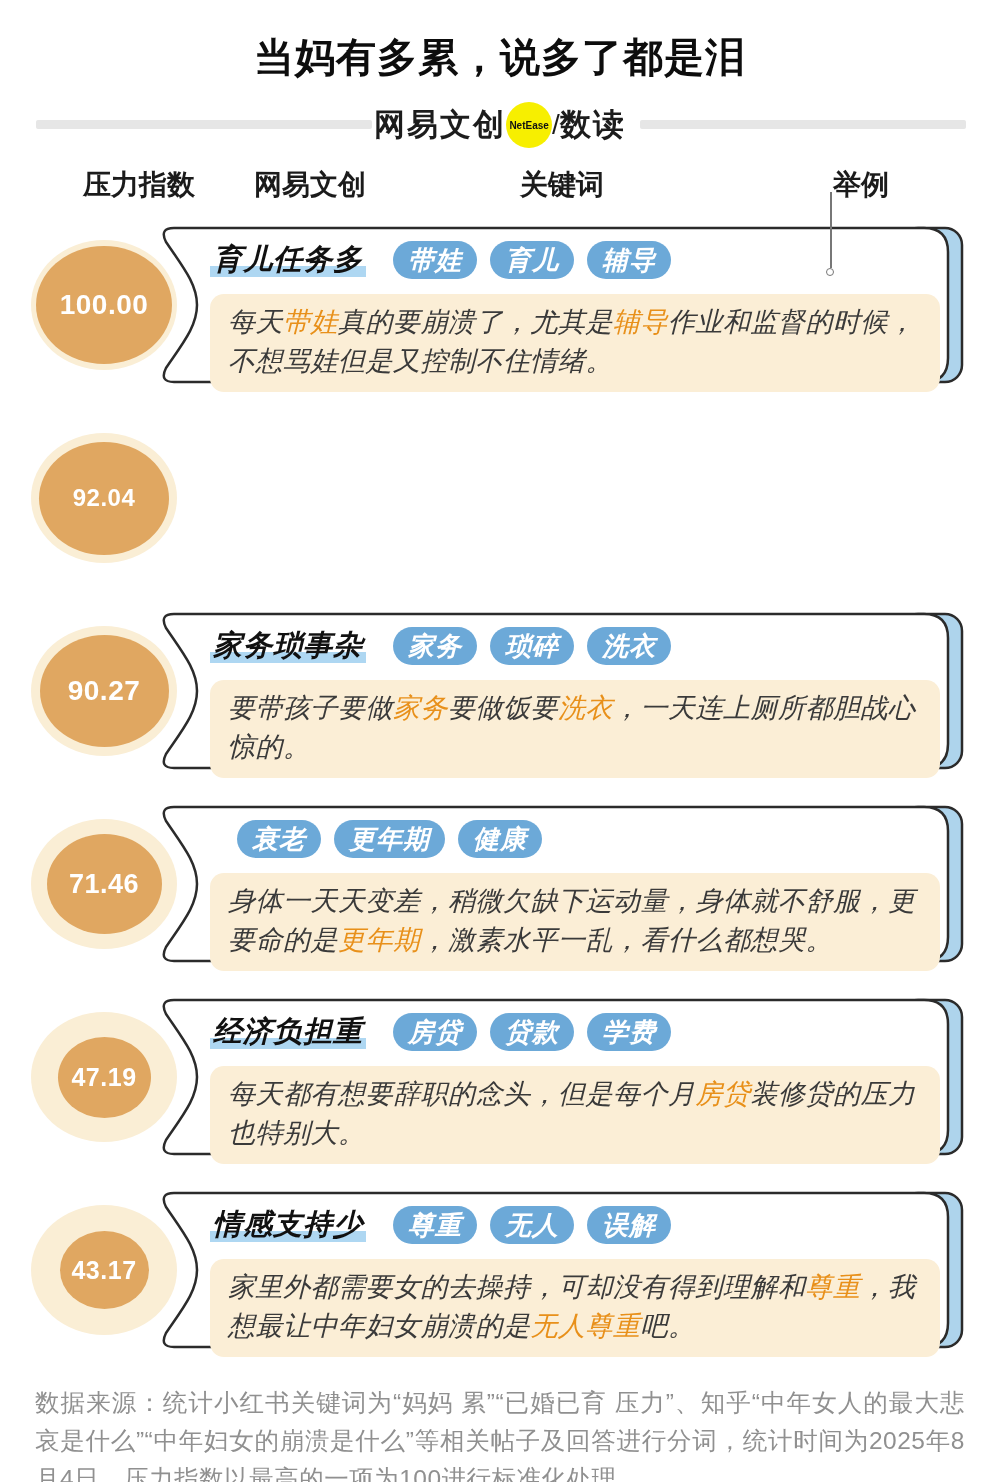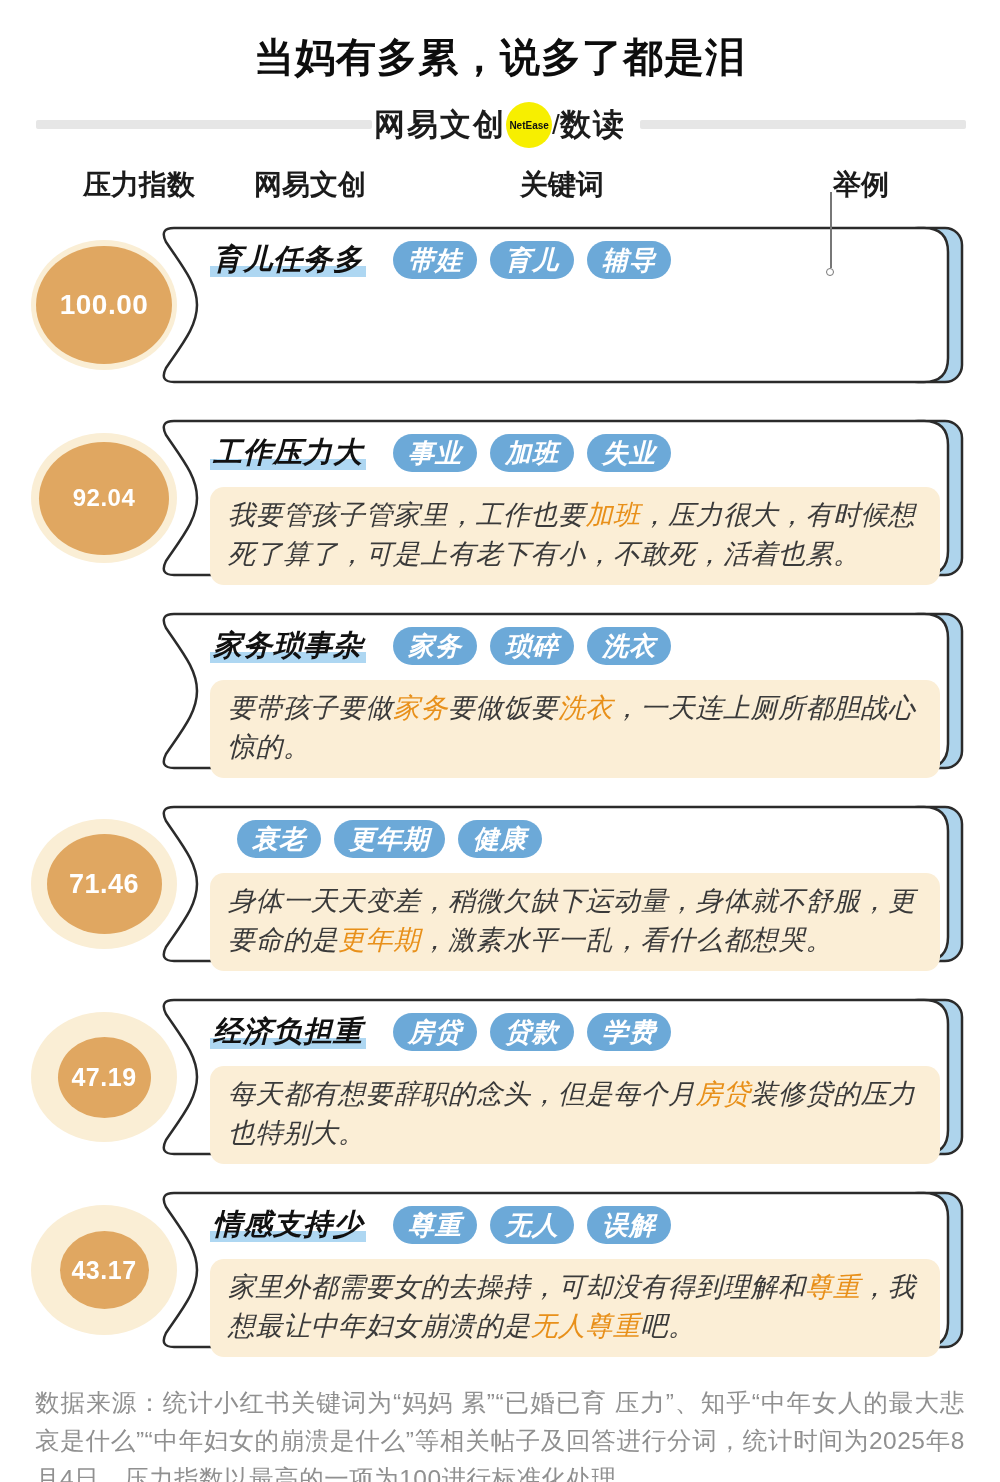--- a/index.html
+++ b/index.html
@@ -101,51 +101,39 @@
       </svg>
       <div class="card-content">
         <div class="title-row">
           <span class="src-title">育儿任务多</span>
           <span class="tags">
                 <span class="tag">带娃</span>
                 <span class="tag">育儿</span>
                 <span class="tag">辅导</span>
               </span>
         </div>
+        <div class="quote"><span>每天</span><span class="hl">带娃</span><span>真的要崩溃了，尤其是</span><span class="hl">辅导</span><span>作业和监督的时候，不想骂娃但是又控制不住情绪。</span></div>
       </div>
     </div>
   </div>
 
   <div class="row">
     <div class="halo" style="width: 146px; height: 130px; left: -4px; margin-top: -65px;">
       <div class="circle" style="width: 130px; height: 113px; font-size: 24px;">
         <span class="circle-val">92.04</span>
       </div>
     </div>
-    <div class="card">
-      <svg class="card-bg" viewBox="0 0 809 158" width="809" height="158" aria-hidden="true">
-        <rect class="spine" x="745" y="2" width="61" height="154" rx="17"></rect>
-        <path class="body" d="M18,2 L768,2 Q792,2 792,26 L792,132 Q792,156 768,156 L18,156
-                 Q3,156 10,142 C27,117 41,100 41,79 C41,58 27,41 10,16 Q3,2 18,2 Z"></path>
-      </svg>
-      <div class="card-content">
-        <div class="title-row">
-          <span class="src-title">工作压力大</span>
-          <span class="tags">
-                <span class="tag">事业</span>
-                <span class="tag">加班</span>
-                <span class="tag">失业</span>
-              </span>
-        </div>
-        <div class="quote"><span>我要管孩子管家里，工作也要</span><span class="hl">加班</span><span>，压力很大，有时候想死了算了，可是上有老下有小，不敢死，活着也累。</span></div>
-      </div>
-    </div>
-  </div>
-
-  <div class="row">
+  </div>
+
+  <div class="row">
+    <div class="halo" style="width: 146px; height: 130px; left: -4px; margin-top: -65px;">
+      <div class="circle" style="width: 129px; height: 112px; font-size: 28px;">
+        <span class="circle-val">90.27</span>
+      </div>
+    </div>
     <div class="card">
       <svg class="card-bg" viewBox="0 0 809 158" width="809" height="158" aria-hidden="true">
         <rect class="spine" x="745" y="2" width="61" height="154" rx="17"></rect>
         <path class="body" d="M18,2 L768,2 Q792,2 792,26 L792,132 Q792,156 768,156 L18,156
                  Q3,156 10,142 C27,117 41,100 41,79 C41,58 27,41 10,16 Q3,2 18,2 Z"></path>
       </svg>
       <div class="card-content">
         <div class="title-row">
           <span class="src-title">家务琐事杂</span>
           <span class="tags">

